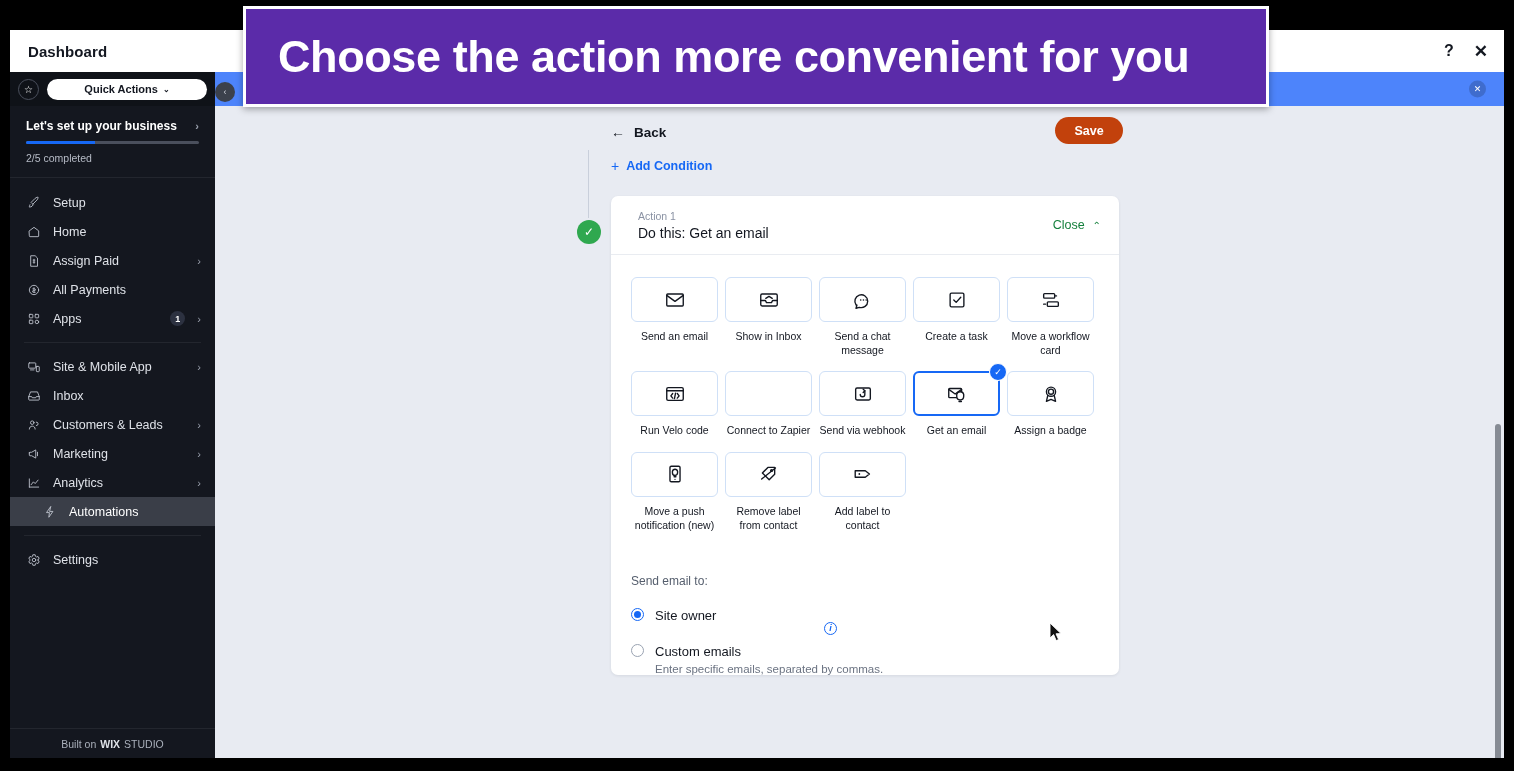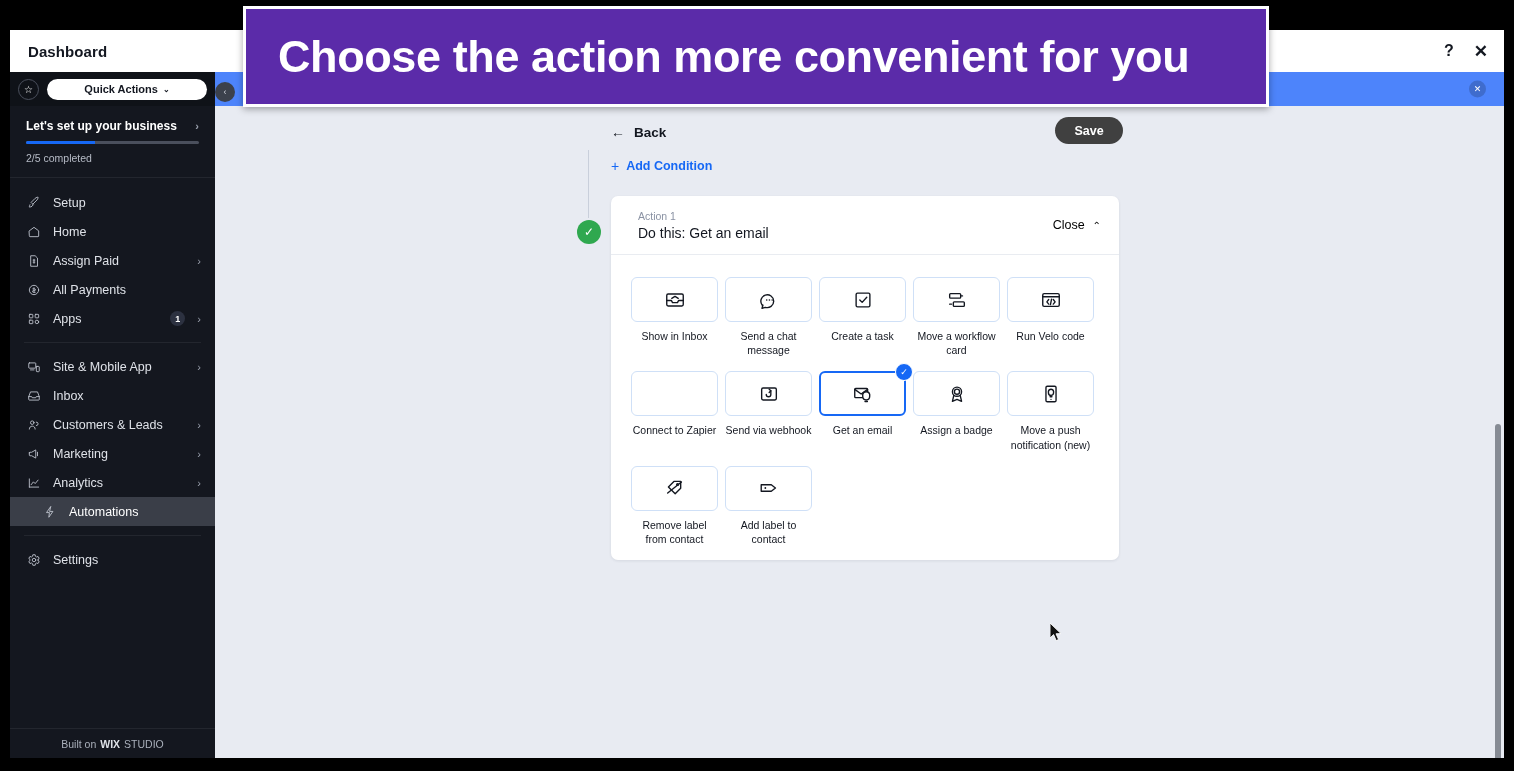--- a/index.html
+++ b/index.html
@@ -142,21 +142,21 @@
     padding: 0 0 0 396px; position: relative;
   }
   .back-btn {
     display: flex; align-items: center; gap: 9px;
     font-size: 13.5px; font-weight: bold; color: #131720; cursor: pointer;
   }
   .back-arrow { font-size: 14px; font-weight: normal; }
   .save-btn {
     position: absolute; left: 840px; top: 11px;
     width: 68px; height: 27px; border-radius: 14px;
-    background: #404040; color: #fff; border: none;
+    background: #c2410c; color: #fff; border: none;
     font-size: 12.5px; font-weight: bold;
     font-family: "Liberation Sans", sans-serif; cursor: pointer;
   }
 
   .flow { position: relative; padding-left: 396px; }
   .connector {
     position: absolute; left: 373px; top: -8px;
     width: 1px; height: 68px; background: #c9cfdb;
   }
   .add-condition {
@@ -183,21 +183,21 @@
   .ac-head {
     padding: 14px 20px 13px 27px;
     border-bottom: 1px solid #e9ecf1;
     position: relative;
   }
   .ac-kicker { font-size: 10.5px; color: #8a92a3; }
   .ac-title { font-size: 14px; color: #131720; margin-top: 3px; }
   .ac-close {
     position: absolute; right: 18px; top: 22px;
     display: flex; align-items: center; gap: 8px;
-    font-size: 12.5px; color: #000000; cursor: pointer;
+    font-size: 12.5px; color: #15803d; cursor: pointer;
   }
   .ac-close .chev { font-size: 10px; }
 
   .ac-body { padding: 22px 20px 0 20px; }
   .ac-prompt { font-size: 13.5px; color: #131720; margin-bottom: 18px; }
 
   .tile-grid {
     display: grid; grid-template-columns: repeat(5, 87px);
     gap: 0 7px;
   }
@@ -475,20 +475,29 @@
               <span class="chev">⌃</span>
             </div>
           </div>
 
           <div class="ac-body">
 
             <div class="tile-grid" id="tilegrid">
                 <div class="tile">
                   <div class="tile-box">
                     <svg viewBox="0 0 24 24" fill="none" stroke="currentColor" stroke-width="1.5" stroke-linecap="round" stroke-linejoin="round">
+                      <rect x="3" y="5.5" width="18" height="13" rx="1"></rect>
+                      <path d="M3 7l9 6.5L21 7"></path>
+                    </svg>
+                  </div>
+                  <div class="tile-label">Send an email</div>
+                </div>
+                <div class="tile">
+                  <div class="tile-box">
+                    <svg viewBox="0 0 24 24" fill="none" stroke="currentColor" stroke-width="1.5" stroke-linecap="round" stroke-linejoin="round">
                       <rect x="3" y="5.5" width="18" height="13" rx="1.5"></rect>
                       <path d="M3 12.5h5l1.3 2.3h5.4L16 12.5h5"></path>
                       <path d="M8.5 10.2L12 8l3.5 2.2"></path>
                     </svg>
                   </div>
                   <div class="tile-label">Show in Inbox</div>
                 </div>
                 <div class="tile">
                   <div class="tile-box">
                     <svg viewBox="0 0 24 24" fill="none" stroke="currentColor" stroke-width="1.5" stroke-linecap="round" stroke-linejoin="round">
@@ -590,20 +599,34 @@
                   <div class="tile-box">
                     <svg viewBox="0 0 24 24" fill="none" stroke="currentColor" stroke-width="1.5" stroke-linecap="round" stroke-linejoin="round">
                       <path d="M3.5 8.5h11l4.5 3.5-4.5 3.5h-11z"></path>
                       <circle cx="8" cy="12" r="1" fill="currentColor" stroke="none"></circle>
                     </svg>
                   </div>
                   <div class="tile-label">Add label to contact</div>
                 </div>
               </div>
 
+            <div class="send-to">
+              <div class="send-to-label">Send email to:</div>
+              <div id="radios">
+                  <div class="radio-row">
+                    <span class="radio on"></span>
+                    <span><span class="radio-title">Site owner</span></span>
+                    <span class="info-ico">i</span>
+                  </div>
+                  <div class="radio-row">
+                    <span class="radio"></span>
+                    <span><span class="radio-title">Custom emails</span><div class="radio-sub">Enter specific emails, separated by commas.</div></span>
+                  </div>
+                </div>
+            </div>
           </div>
         </div>
       </div>
 
       <div class="vscroll"></div>
     </div>
   </div>
 
   <div class="overlay-banner">
     <div class="ob-text">Choose the action more convenient for you</div>

